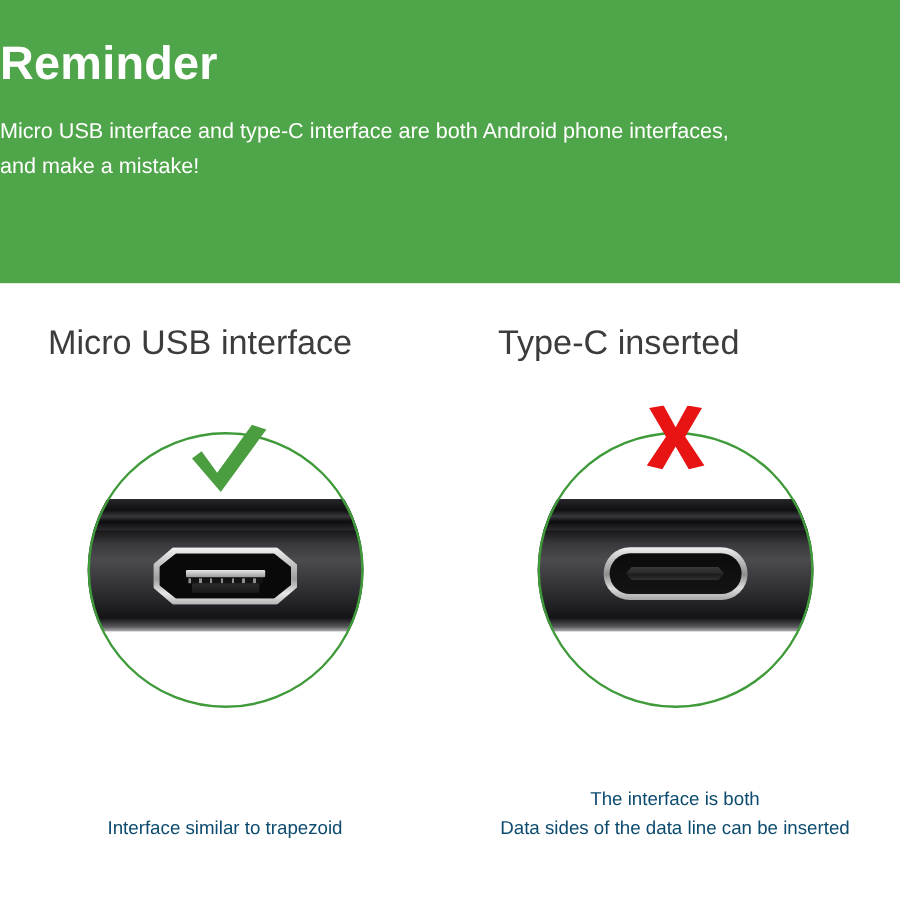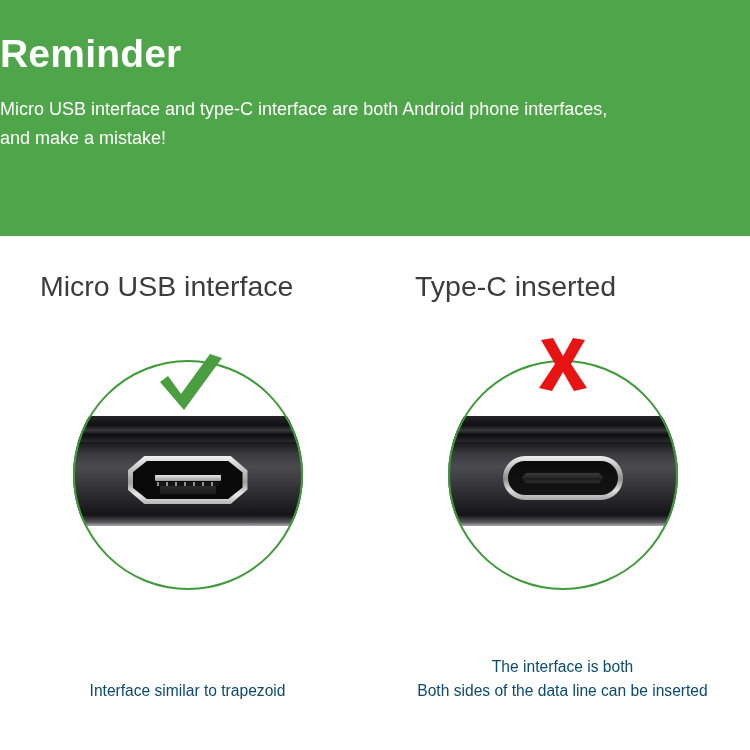--- a/index.html
+++ b/index.html
@@ -333,18 +333,18 @@
         <div class="circle"></div>
         <div class="mark mark-cross">
           <svg viewBox="0 0 56 54" width="56" height="54" aria-hidden="true">
             <path d="M6 2 L18 0 L28 18 L38 0 L50 2 L36 26 L52 50 L39 53 L28 34 L17 53 L4 50 L20 26 Z" fill="#e81414"></path>
           </svg>
         </div>
       </div>
 
       <div class="caption">
         <span class="ln">The interface is both</span>
-        <span class="ln">Both sides of the data line can be inserted</span>
+        <span class="ln">Data sides of the data line can be inserted</span>
       </div>
     </div>
 
   </div>
 </div>
 
 </body></html>

